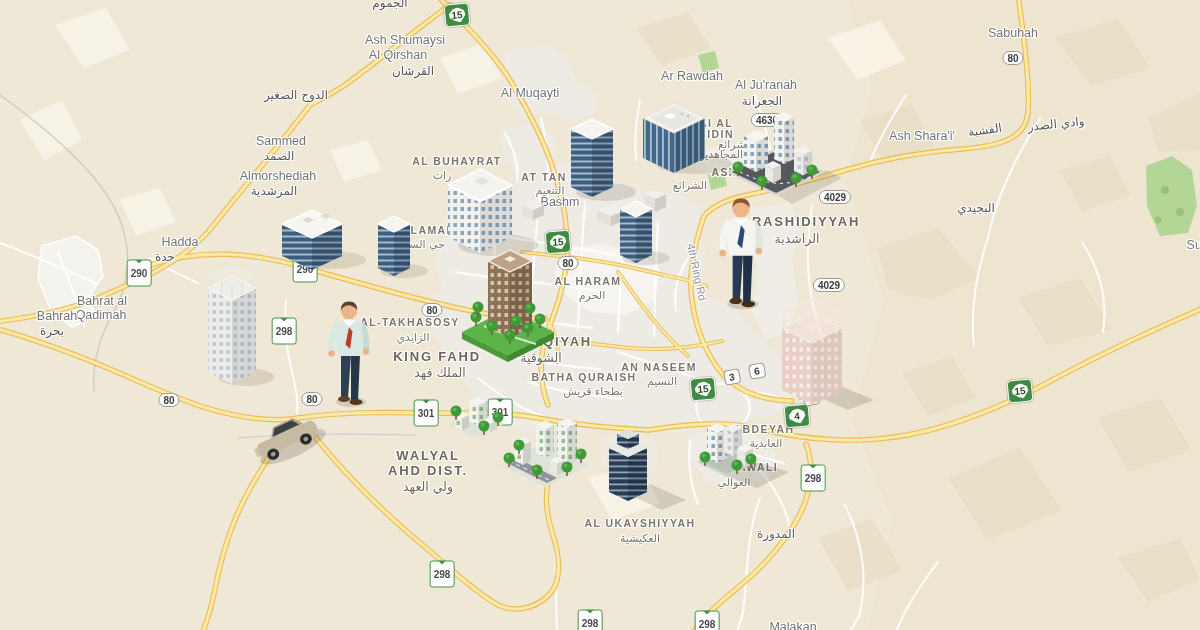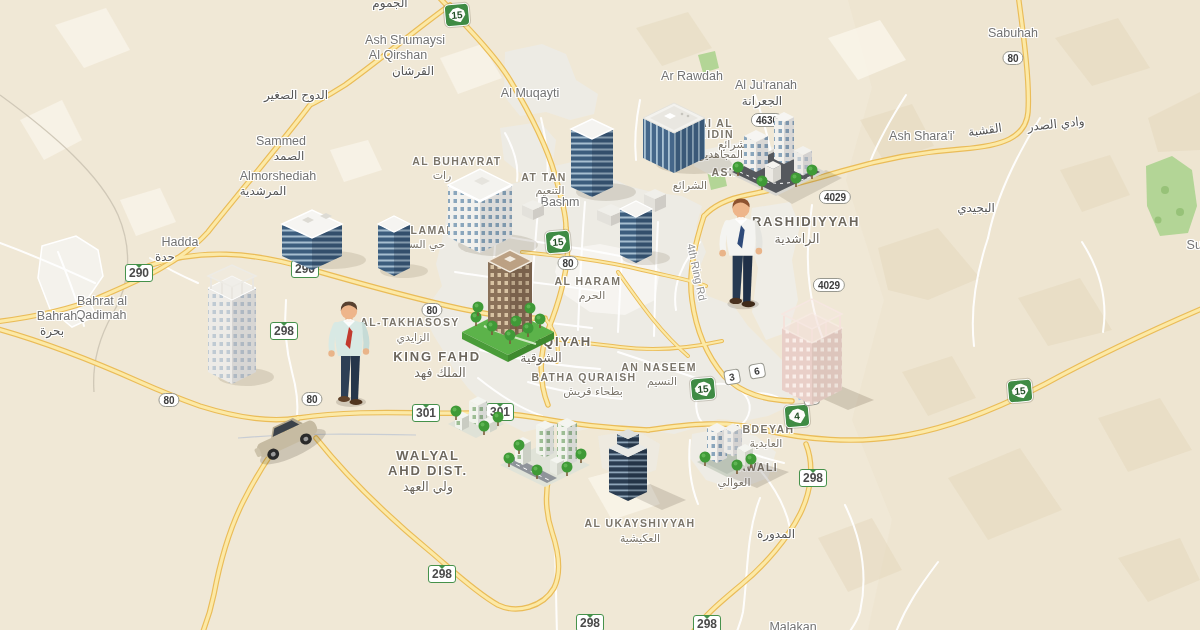--- a/index.html
+++ b/index.html
@@ -20,22 +20,22 @@
   .district-big{font-size:13px;font-weight:bold;letter-spacing:1.8px;color:#6c665c}
   .ar-district-big{font-size:12.5px;color:#6c665c;font-family:"DejaVu Sans",sans-serif}
   .road-lbl{font-size:11px;color:#8f8f8f}
   .shield{position:absolute;transform:translate(-50%,-50%);display:flex;align-items:center;justify-content:center;
           font-weight:bold;font-family:"Liberation Sans",sans-serif;box-sizing:border-box}
   .shield-a{width:25px;height:23px;background:#3f8b44;border:1.5px solid #fff;border-radius:5px;
             box-shadow:0 0 0 1px rgba(90,80,60,.25);transform:translate(-50%,-50%) rotate(-5deg)}
   .sa-blob{position:absolute;left:2px;top:2px;right:2px;bottom:2px;background:#fdfdfb;
            clip-path:polygon(8% 42%,30% 14%,58% 6%,88% 26%,94% 52%,66% 94%,38% 84%,10% 64%)}
   .shield-a .num{position:relative;font-size:10px;color:#1f4d23}
-  .shield-b{background:#fff;border:1.6px solid #45914a;border-radius:3px;padding:0 3px;height:18px;
-            font-size:12px;color:#4a4a4a}
+  .shield-b{background:#fff;border:1.6px solid #45914a;border-radius:3px;padding:0 3px;height:27px;
+            font-size:10px;color:#4a4a4a}
   .shield-b::before{content:"";position:absolute;top:-1px;left:50%;margin-left:-4px;width:8px;height:4px;
             background:#45914a;clip-path:polygon(0 0,100% 0,50% 100%)}
   .shield-c{background:#fff;border:1.4px solid #98988f;border-radius:9px;padding:0 4px;height:14px;
             font-size:10px;color:#3d3d3d}
   .shield-c.sq{border-radius:4px;height:15px;min-width:10px;transform:translate(-50%,-50%) rotate(-10deg)}
 </style>
 </head>
 <body>
 
 <div class="map">
@@ -184,23 +184,23 @@
   </svg>
 
   <div id="labels">
       <div class="lbl ar-town" style="left: 390px; top: 3px;">الجموم</div>
       <div class="lbl town" style="left: 405px; top: 40px;">Ash Shumaysi</div>
       <div class="lbl town" style="left: 398px; top: 55px; text-align: right;">Al Qirshan</div>
       <div class="lbl ar-town" style="left: 399px; top: 71px; margin-left: 14px;">القرشان</div>
       <div class="lbl town" style="left: 530px; top: 93px;">Al Muqayti</div>
       <div class="lbl ar-town" style="left: 296px; top: 95px;">الدوح الصغير</div>
       <div class="lbl town" style="left: 281px; top: 141px;">Sammed</div>
-      <div class="lbl ar-town" style="left: 289px; top: 156px;">الصمد</div>
+      <div class="lbl ar-town" style="left: 279px; top: 156px;">الصمد</div>
       <div class="lbl town" style="left: 278px; top: 176px;">Almorshediah</div>
-      <div class="lbl ar-town" style="left: 263px; top: 191px; text-align: right;">المرشدية</div>
+      <div class="lbl ar-town" style="left: 274px; top: 191px; text-align: right;">المرشدية</div>
       <div class="lbl town" style="left: 165px; top: 242px; padding-left: 30px;">Hadda</div>
       <div class="lbl ar-town" style="left: 165px; top: 257px;">حدة</div>
       <div class="lbl town" style="left: 102px; top: 301px;">Bahrat al</div>
       <div class="lbl town" style="left: 101px; top: 315px;">Qadimah</div>
       <div class="lbl town" style="left: 57px; top: 316px;">Bahrah</div>
       <div class="lbl ar-town" style="left: 52px; top: 331px;">بحرة</div>
       <div class="lbl district" style="left: 457px; top: 161px;">AL BUHAYRAT</div>
       <div class="lbl ar-district" style="left: 442px; top: 175px;">رات</div>
       <div class="lbl district" style="left: 544px; top: 177px;">AT TAN</div>
       <div class="lbl ar-district" style="left: 550px; top: 190px;">التنعيم</div>

